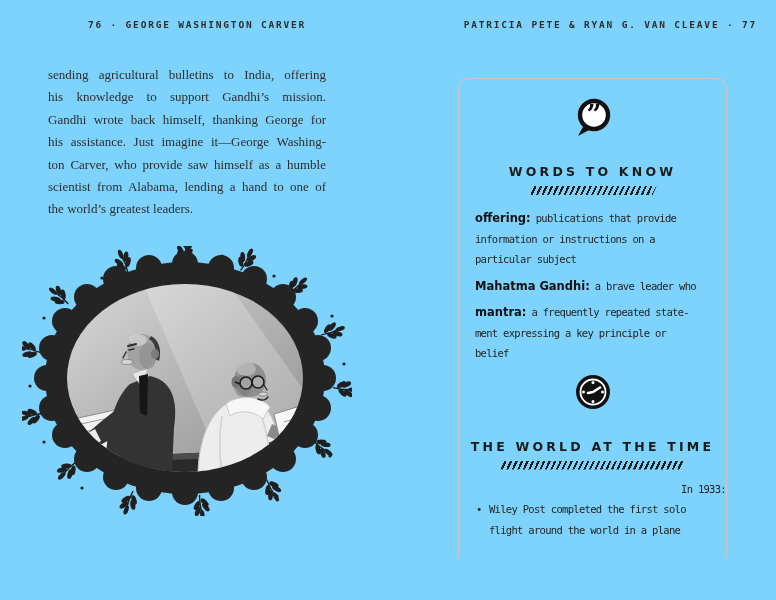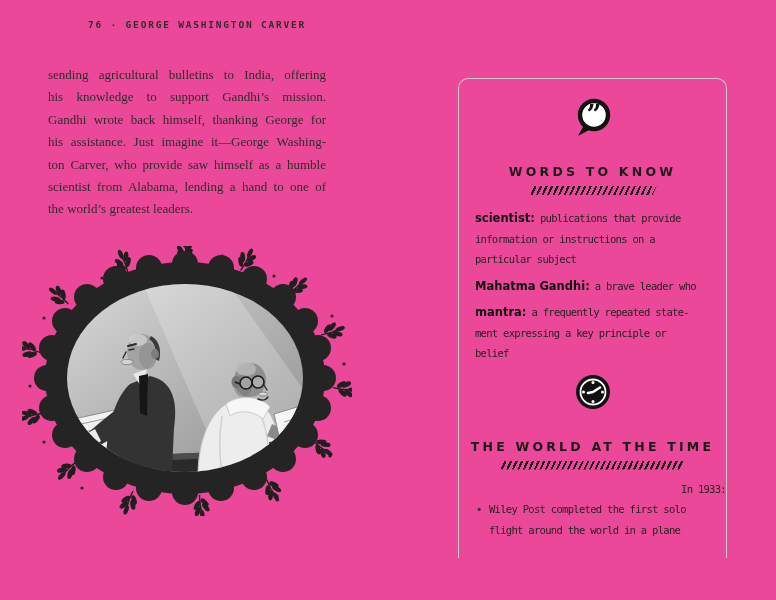--- a/index.html
+++ b/index.html
@@ -1,17 +1,17 @@
 <!DOCTYPE html>
 <html><head>
 <meta charset="utf-8">
 <style>
   html,body { margin:0; padding:0; background:#ffffff; }
   #spread {
-    position:relative; width:776px; height:600px; background:#ec4899;
+    position:relative; width:776px; height:600px; background:#7dd3fc;
     font-family:"Liberation Serif", serif; color:#2f2f2f; overflow:hidden;
   }
   .running-head {
     position:absolute; top:19px;
     font:700 9.5px "DejaVu Sans Mono", monospace;
     letter-spacing:1.8px; color:#2e2e2e; white-space:nowrap;
   }
   #head-left  { left:88px; }
   #head-right { right:19px; }
 
@@ -66,20 +66,21 @@
     font-family:"DejaVu Sans Mono", monospace; font-size:10.5px;
     letter-spacing:-0.7px; line-height:20.5px; color:#232323; white-space:nowrap; }
   .bullet-marker { position:absolute; left:17px; top:0; letter-spacing:0; }
 </style>
 </head>
 <body>
 
 <div id="spread">
 
   <div id="head-left" class="running-head">76 · GEORGE WASHINGTON CARVER</div>
+  <div id="head-right" class="running-head">PATRICIA PETE &amp; RYAN G. VAN CLEAVE · 77</div>
 
   <div id="paragraph">
     <div class="pline">sending agricultural bulletins to India, offering</div>
     <div class="pline">his knowledge to support Gandhi’s mission.</div>
     <div class="pline">Gandhi wrote back himself, thanking George for</div>
     <div class="pline">his assistance. Just imagine it—George Washing-</div>
     <div class="pline">ton Carver, who provide saw himself as a humble</div>
     <div class="pline">scientist from Alabama, lending a hand to one of</div>
     <div class="pline last">the world’s greatest leaders.</div>
   </div>
@@ -229,21 +230,21 @@
           <circle cx="24" cy="20" r="14" fill="#ffffff" stroke="#111111" stroke-width="4.4"></circle>
           <path d="M14,30 L8,41 L21,34 Z" fill="#111111"></path>
           <text x="24" y="28" text-anchor="middle" font-family="DejaVu Serif, serif" font-weight="bold" font-size="26" fill="#111111">”</text>
         </svg>
       </div>
       <div class="sec-title">WORDS TO KNOW</div>
       <div id="ribbon-words" class="ribbon"></div>
 
       <div id="entries">
         <div class="entry">
-          <div class="defline"><b class="term">scientist:</b><span>publications that provide</span></div>
+          <div class="defline"><b class="term">offering:</b><span>publications that provide</span></div>
           <div class="defline">information or instructions on a</div>
           <div class="defline">particular subject</div>
         </div>
         <div class="entry">
           <div class="defline"><b class="term">Mahatma Gandhi:</b><span>a brave leader who</span></div>
         </div>
         <div class="entry">
           <div class="defline"><b class="term">mantra:</b><span>a frequently repeated state-</span></div>
           <div class="defline">ment expressing a key principle or</div>
           <div class="defline">belief</div>

